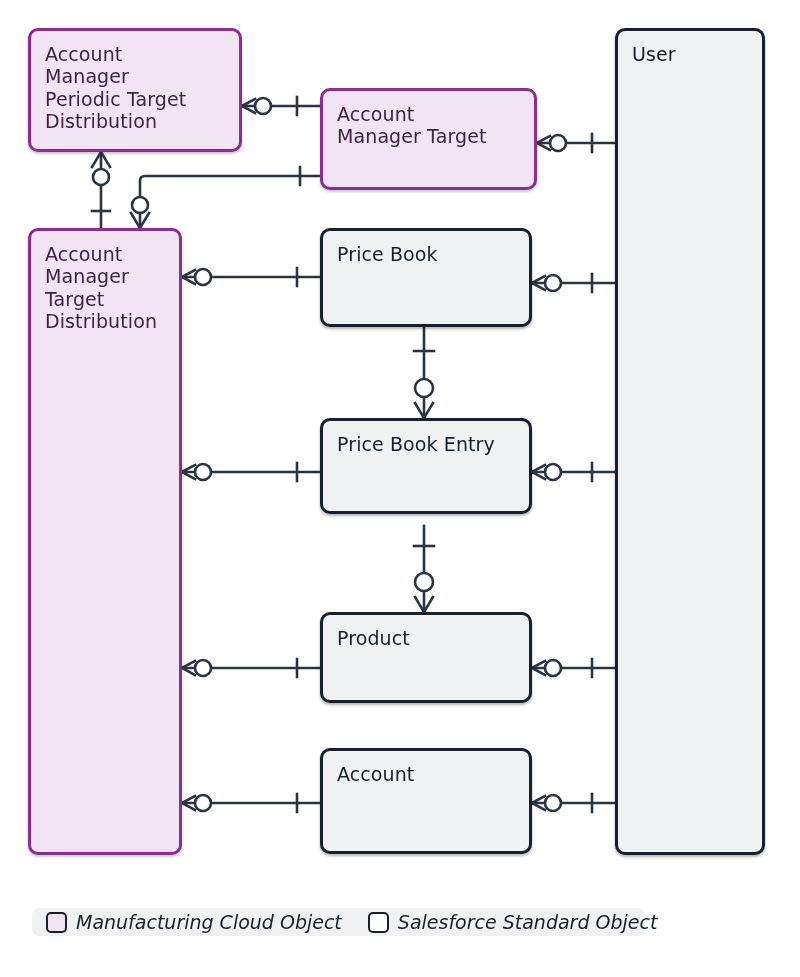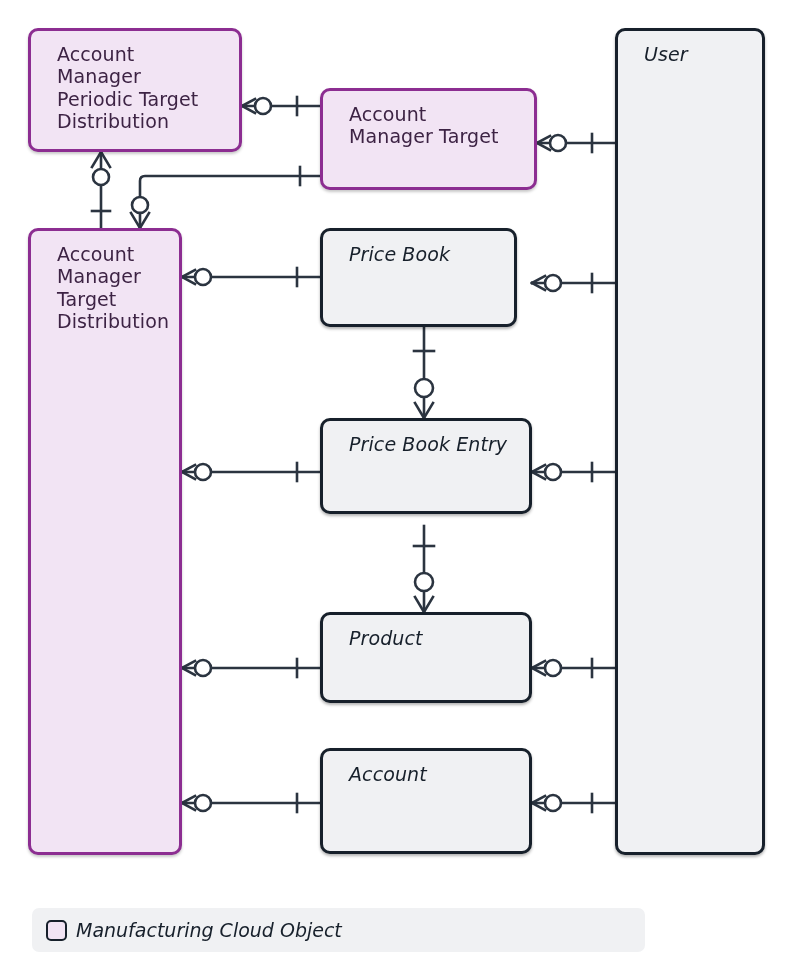--- a/index.html
+++ b/index.html
@@ -6,23 +6,23 @@
   html,body{margin:0;padding:0;background:#ffffff;}
   body{width:800px;height:977px;font-family:"DejaVu Sans","Liberation Sans",sans-serif;}
   #stage{position:relative;width:800px;height:977px;overflow:hidden;background:#fff;}
   #wires{position:absolute;left:0;top:0;width:800px;height:977px;}
   .entity{position:absolute;box-sizing:border-box;border-radius:10px;
           padding:12px 14px 0 14px;line-height:1.18;}
   .entity .label{display:block;white-space:pre-line;}
   .mfg{background:#f2e4f4;border:3px solid #8c2d91;color:#3d2344;
        box-shadow:0 2px 3px rgba(0,0,0,.22);}
   .std{background:#f0f1f3;border:3px solid #17202b;color:#17202b;
-       box-shadow:0 2px 3px rgba(0,0,0,.30);font-style:italic;}
-  .entity .label{font-size:19px;font-weight:400;letter-spacing:.1px;margin-left:12px;}
-  #legend{position:absolute;left:32px;top:908px;width:613px;height:44px;
+       box-shadow:0 2px 3px rgba(0,0,0,.30);}
+  .entity .label{font-size:19px;font-weight:400;letter-spacing:.1px;}
+  #legend{position:absolute;left:32px;top:908px;width:613px;height:28px;
           background:#f0f1f3;border-radius:7px;display:flex;align-items:center;gap:0;
           padding:0 14px;box-sizing:border-box;}
   .legend-item{display:flex;align-items:center;gap:9px;margin-right:26px;}
   .swatch{width:21px;height:21px;border-radius:5px;box-sizing:border-box;flex:none;}
   .swatch.mfg-sw{background:#f2e4f4;border:2.5px solid #17202b;}
   .swatch.std-sw{background:#ffffff;border:2.5px solid #17202b;}
   .legend-text{font-style:italic;font-size:19px;color:#17202b;white-space:nowrap;}
 </style>
 </head>
 <body>
@@ -164,21 +164,21 @@
 Manager
 Target
 Distribution</span>
   </div>
 
   <div class="entity mfg" style="left:320px;top:88px;width:217px;height:102px;">
     <span class="label">Account
 Manager Target</span>
   </div>
 
-  <div class="entity std" style="left:320px;top:228px;width:197px;height:99px;">
+  <div class="entity std" style="left:320px;top:228px;width:212px;height:99px;">
     <span class="label">Price Book</span>
   </div>
 
   <div class="entity std" style="left:320px;top:418px;width:212px;height:96px;">
     <span class="label">Price Book Entry</span>
   </div>
 
   <div class="entity std" style="left:320px;top:612px;width:212px;height:91px;">
     <span class="label">Product</span>
   </div>
@@ -189,15 +189,19 @@
 
   <div class="entity std" style="left:615px;top:28px;width:150px;height:827px;">
     <span class="label">User</span>
   </div>
 
   <div id="legend">
     <div class="legend-item">
       <span class="swatch mfg-sw"></span>
       <span class="legend-text">Manufacturing Cloud Object</span>
     </div>
+    <div class="legend-item">
+      <span class="swatch std-sw"></span>
+      <span class="legend-text">Salesforce Standard Object</span>
+    </div>
   </div>
 
 </div>
 
 </body></html>

